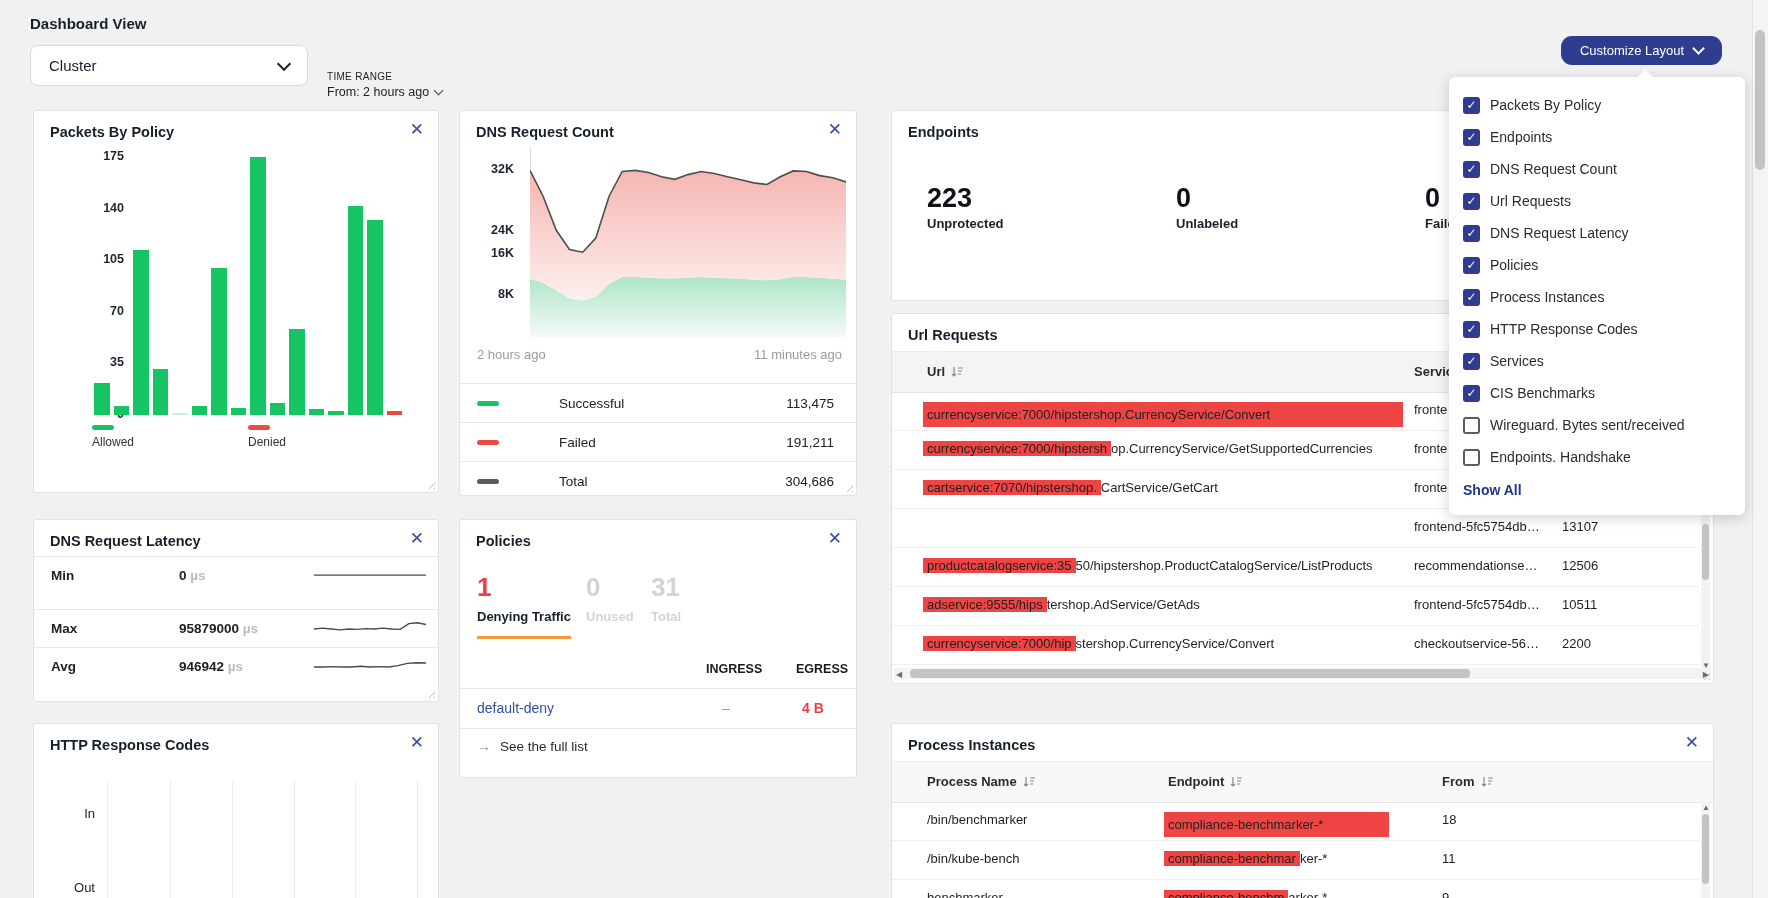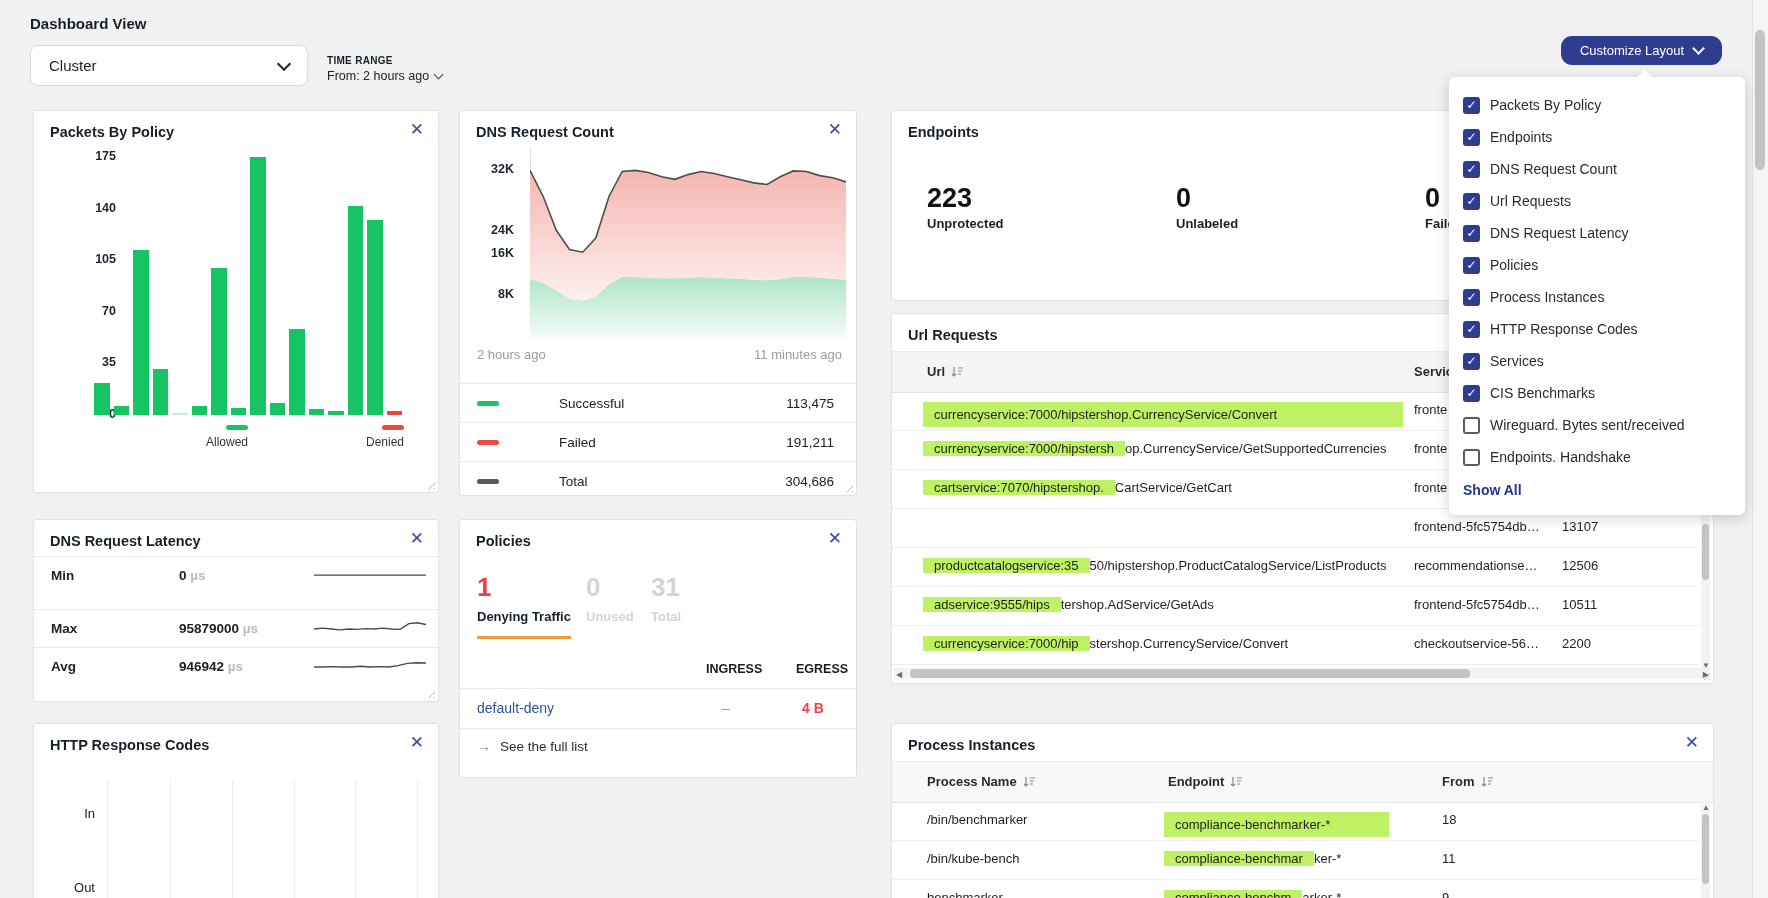--- a/index.html
+++ b/index.html
@@ -7,43 +7,43 @@
        font-family:"Liberation Sans","DejaVu Sans",sans-serif;color:#17202a;}
   .abs{position:absolute;}
   
   .page-title{left:30px;top:15px;font-size:15px;font-weight:800;}
   .cluster-select{left:30px;top:45px;width:278px;height:41px;background:#fff;border:1px solid #d9d9d9;
       border-radius:8px;display:flex;align-items:center;justify-content:space-between;
       padding:0 18px;box-sizing:border-box;font-size:15px;cursor:pointer;}
   .chev{width:8px;height:8px;border-right:2px solid #222;border-bottom:2px solid #222;
       transform:rotate(45deg);margin-top:-4px;}
   .time-range{left:327px;top:55px;}
-  .tr-label{font-size:10px;font-weight:700;letter-spacing:.3px;}
+  .tr-label{font-size:10px;font-weight:400;letter-spacing:.3px;margin-top:16px;}
   .tr-value{font-size:12.5px;color:#222;margin-top:3px;display:flex;align-items:center;gap:6px;}
   .chev-sm{width:6px;height:6px;border-right:1.6px solid #444;border-bottom:1.6px solid #444;
       transform:rotate(45deg);margin-top:-3px;}
   .customize-btn{left:1561px;top:36px;width:161px;height:29px;background:#2E3D8F;border:none;border-radius:11px;
       color:#fff;font-size:13px;font-family:inherit;display:flex;align-items:center;justify-content:center;
       gap:10px;cursor:pointer;}
   .chev-w{width:7px;height:7px;border-right:2px solid #fff;border-bottom:2px solid #fff;
       transform:rotate(45deg);margin-top:-4px;}
   
   .widget{position:absolute;background:#fff;border:1px solid #e2e2e2;border-radius:3px;box-sizing:border-box;}
   .w-title{position:absolute;left:16px;top:13px;font-size:14.5px;font-weight:800;}
   .close{position:absolute;right:14px;top:10px;font-size:17px;color:#3D4CA3;cursor:pointer;line-height:1;}
   .resize-corner{position:absolute;right:3px;bottom:3px;width:9px;height:9px;
       background:repeating-linear-gradient(135deg,#bdbdbd 0 1px,transparent 1px 4px);
       clip-path:polygon(100% 0,100% 100%,0 100%);}
   
   #pbp-bars{position:absolute;left:58px;top:46px;width:312px;height:258px;display:flex;
       align-items:flex-end;gap:0;}
   #pbp-bars .bar{flex:1;margin:0 2px;}
-  .ytick{position:absolute;left:8px;width:46px;text-align:right;font-size:12.5px;font-weight:700;color:#1c2430;padding-left:28px;}
+  .ytick{position:absolute;left:16px;width:46px;text-align:right;font-size:12.5px;font-weight:700;color:#1c2430;padding-left:28px;}
   .pbp-legend{position:absolute;left:58px;top:314px;width:312px;display:flex;}
-  .lg-item{width:50%;display:flex;flex-direction:column;align-items:flex-end;gap:5px;}
+  .lg-item{width:50%;display:flex;flex-direction:column;align-items:flex-start;gap:5px;}
   .lg-swatch{width:22px;height:5px;border-radius:2.5px;}
   .lg-label{font-size:12px;color:#333;}
   
   .dns-plot{position:absolute;left:70px;top:36px;width:316px;height:190px;}
   .dns-ytick{position:absolute;right:6px;width:40px;text-align:right;font-size:12.5px;font-weight:700;color:#1c2430;}
   .dns-xlab{position:absolute;top:236px;font-size:13px;color:#9b9b9b;}
   .dns-legend{position:absolute;left:0;right:0;top:263px;margin-top:9px;}
   .dns-lrow{height:38px;border-top:1px solid #e9e9e9;display:flex;align-items:center;padding:0 22px 0 17px;}
   .dns-sw{width:22px;height:5px;border-radius:2.5px;margin-right:60px;flex:none;}
   .dns-lname{font-size:13.5px;color:#222;}
@@ -51,21 +51,21 @@
   
   .stat{position:absolute;top:72px;}
   .stat .num{font-size:27px;font-weight:800;color:#0e1116;}
   .stat .lab{font-size:13px;font-weight:700;margin-top:2px;}
   
   .thead{position:absolute;left:0;right:0;top:37px;height:40px;background:#f4f4f4;
       border-top:1px solid #ececec;border-bottom:1px solid #e4e4e4;}
   .th{position:absolute;top:12px;font-size:13px;font-weight:700;color:#2a2a2a;display:flex;gap:6px;align-items:center;}
   .trow{position:absolute;left:0;right:14px;height:39px;border-bottom:1px solid #efefef;font-size:13px;color:#1f1f1f;}
   .cell{position:absolute;top:11px;white-space:nowrap;overflow:hidden;}
-  .hl{background:#bef264;padding:5px 11px;}
+  .hl{background:#ef4444;padding:5px 4px;}
   .hl-wide{display:inline-block;min-width:480px;box-sizing:border-box;}
   .hl-wide-p{display:inline-block;min-width:225px;box-sizing:border-box;}
   
   .vsb{position:absolute;right:3px;width:9px;background:#f3f3f3;}
   .vsb-thumb{position:absolute;left:1px;width:7px;background:#c4c4c4;border-radius:4px;}
   .sb-arrow{position:absolute;font-size:8px;color:#6b6b6b;}
   .hsb{position:absolute;left:2px;right:2px;bottom:4px;height:11px;background:#f3f3f3;}
   .hsb-thumb{position:absolute;top:1px;height:9px;background:#c4c4c4;border-radius:4px;}
   
   .lat-row{position:absolute;left:0;right:0;height:38px;border-top:1px solid #e9e9e9;}

